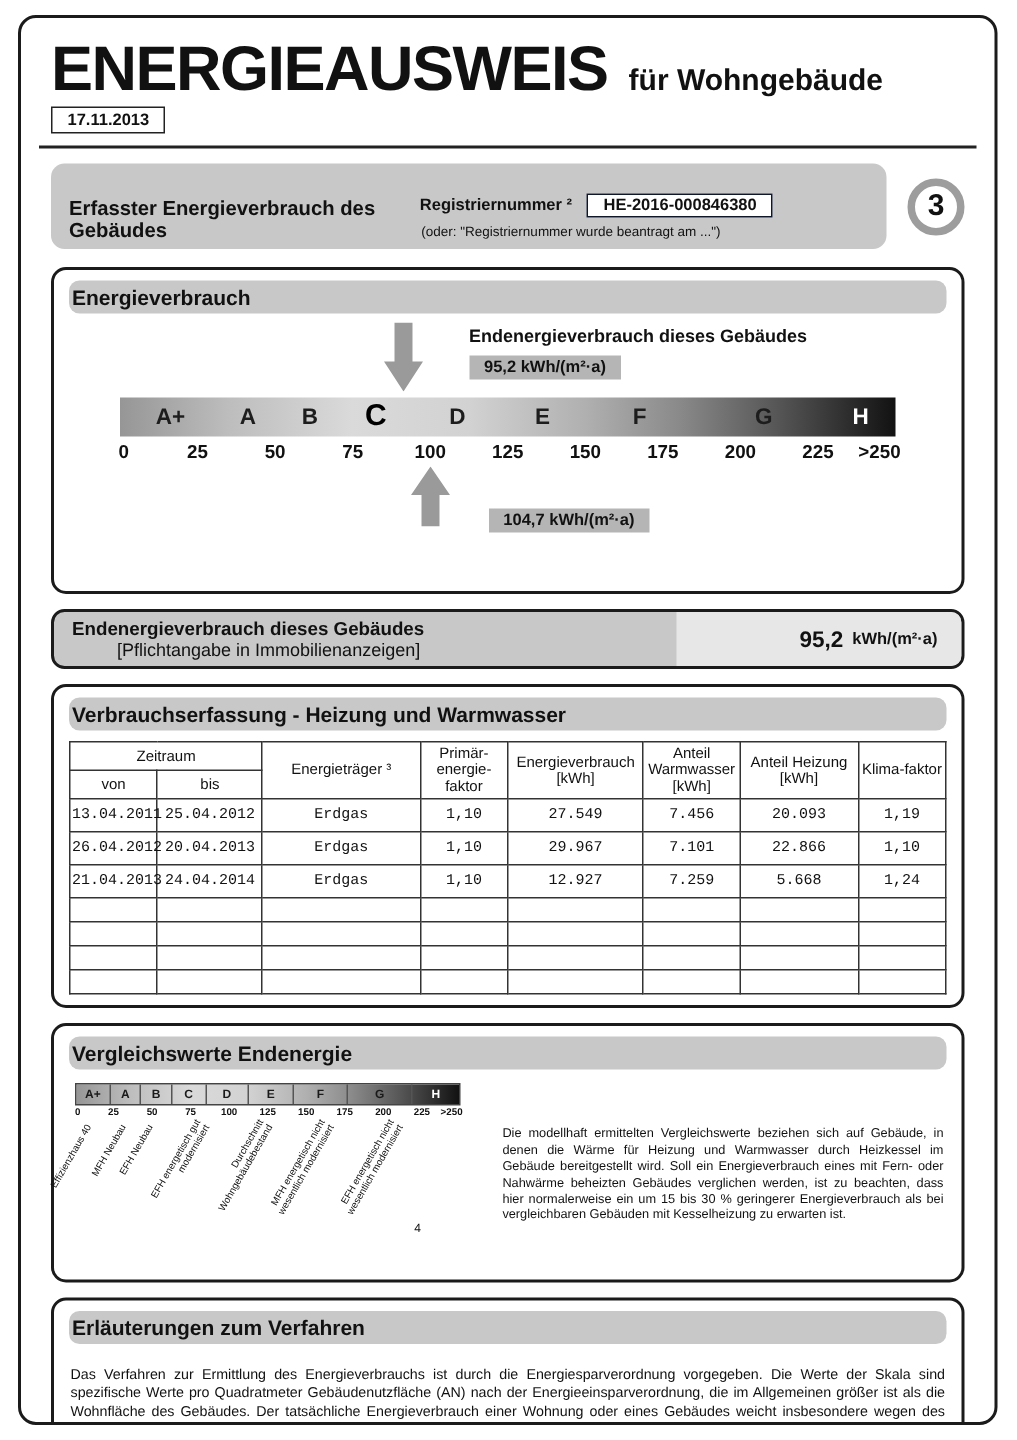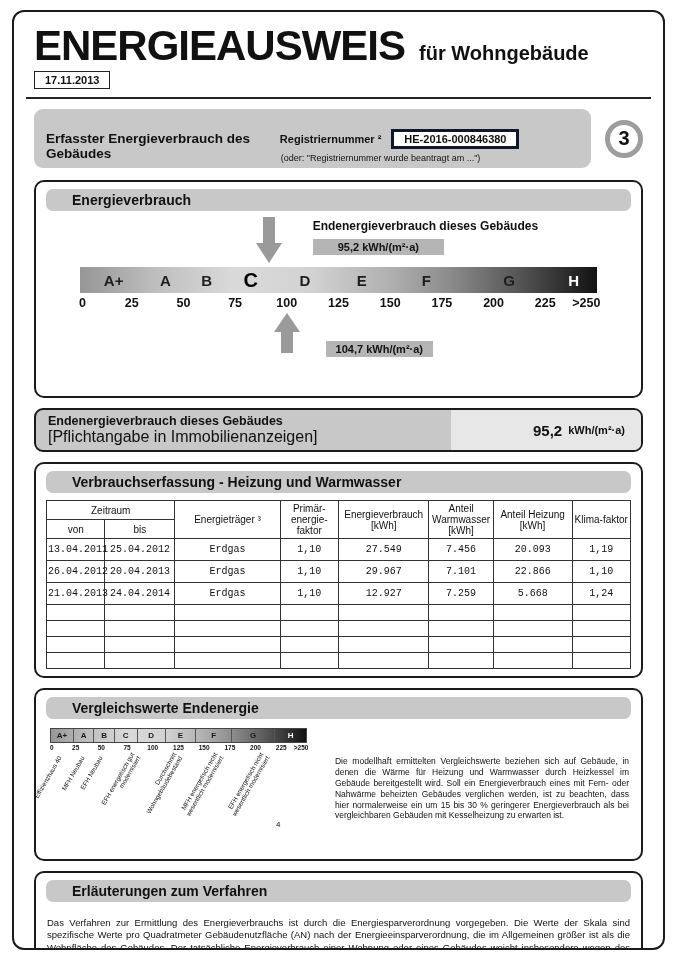--- a/index.html
+++ b/index.html
@@ -21,50 +21,50 @@
   .hdr-law-row{display:flex;align-items:center;gap:10px;margin-top:3px;font-size:11px;}
   .date-box{border:1.5px solid #222;padding:2px 10px;font-weight:bold;background:#fff;font-size:11px;}
   .header-rule{border-top:2px solid #222;margin:8px -8px 10px;}
 
   
   .reg-row{display:flex;align-items:center;gap:14px;margin:2px 0 12px;}
   .reg-band{flex:1;background:var(--band);border-radius:9px;padding:20px 12px 5px;display:flex;gap:10px;align-items:flex-start;min-height:44px;}
   .reg-title{font-size:13.5px;font-weight:bold;width:42%;padding-top:2px;}
   .reg-right{flex:1;}
   .reg-line{display:flex;align-items:center;gap:10px;font-size:11px;font-weight:bold;}
-  .reg-value-box{background:#fff;border:3px solid #0f172a;padding:1px 10px;}
+  .reg-value-box{background:#fff;border:1px solid #0f172a;padding:1px 10px;}
   .reg-note{font-size:9px;margin-top:4px;margin-left:1px;font-weight:normal;}
   .page-circle{flex:0 0 auto;width:38px;height:38px;border-radius:50%;border:5px solid #9d9d9d;background:#fff;display:flex;align-items:center;justify-content:center;font-size:20px;font-weight:bold;}
 
   
   .box{border:2px solid #1b1b1b;border-radius:10px;padding:7px 10px;margin-bottom:10px;background:#fff;}
-  .box-title{background:var(--band);border-radius:7px;padding:3px 26px;font-size:14px;font-weight:bold;}
+  .box-title{background:var(--band);border-radius:7px;padding:3px 2px;font-size:14px;font-weight:bold;}
 
   
   .scale-zone{position:relative;height:172px;margin:6px 34px 0;}
   .end-label{position:absolute;left:45%;top:2px;font-size:12px;font-weight:bold;white-space:nowrap;}
-  .end-badge{position:absolute;left:45%;top:22px;background:var(--badge);padding:2px 25px;font-size:11px;font-weight:bold;white-space:nowrap;}
+  .end-badge{position:absolute;left:45%;top:22px;background:var(--badge);padding:2px 10px;font-size:11px;font-weight:bold;white-space:nowrap;}
   .arrow-down{position:absolute;left:36.5%;top:0;transform:translateX(-50%);}
   .scale-bar{position:absolute;left:0;right:0;top:50px;height:26px;background:var(--grad);}
   .scale-letter{position:absolute;top:50%;transform:translate(-50%,-50%);font-weight:bold;font-size:15px;color:#1d1d1d;}
   .scale-letter.hl{font-size:20px;color:#000;}
   .scale-letter.white{color:#fff;}
   .scale-ticks{position:absolute;left:0;right:0;top:79px;height:15px;font-size:12.5px;font-weight:bold;}
   .tick{position:absolute;transform:translateX(-50%);white-space:nowrap;}
   .tick.first{transform:translateX(-15%);}
   .tick.last{transform:translateX(-88%);}
   .arrow-up{position:absolute;left:40%;top:96px;transform:translateX(-50%);}
   .prim-badge{position:absolute;left:47.5%;top:124px;background:var(--badge);padding:2px 10px;font-size:11px;font-weight:bold;white-space:nowrap;}
   .prim-label{position:absolute;left:47.5%;top:147px;font-size:12px;font-weight:bold;white-space:nowrap;}
 
   
   .mand-band{border:2px solid #1b1b1b;border-radius:9px;background:var(--band);display:flex;align-items:stretch;margin-bottom:10px;overflow:hidden;}
   .mand-left{flex:1;padding:4px 12px;}
   .mand-line1{font-size:12.5px;font-weight:bold;}
-  .mand-line2{font-size:16px;}
+  .mand-line2{font-size:12px;margin-left:30px;}
   .mand-value-area{flex:0 0 190px;background:#e7e7e7;display:flex;align-items:center;justify-content:flex-end;gap:6px;padding:0 16px;}
   .mand-value{font-size:15px;font-weight:bold;}
   .mand-unit{font-size:11px;font-weight:bold;}
 
   
   .vtab{width:100%;border-collapse:collapse;table-layout:fixed;margin-top:7px;}
   .vtab th,.vtab td{border:1px solid #333;font-size:10px;font-weight:normal;text-align:center;padding:2px 1px;vertical-align:middle;background:#fff;}
   .vtab tr.data-row td{height:22px;font-family:Liberation Mono, monospace;}
   .vtab tr.empty-row td{height:16px;}
 

